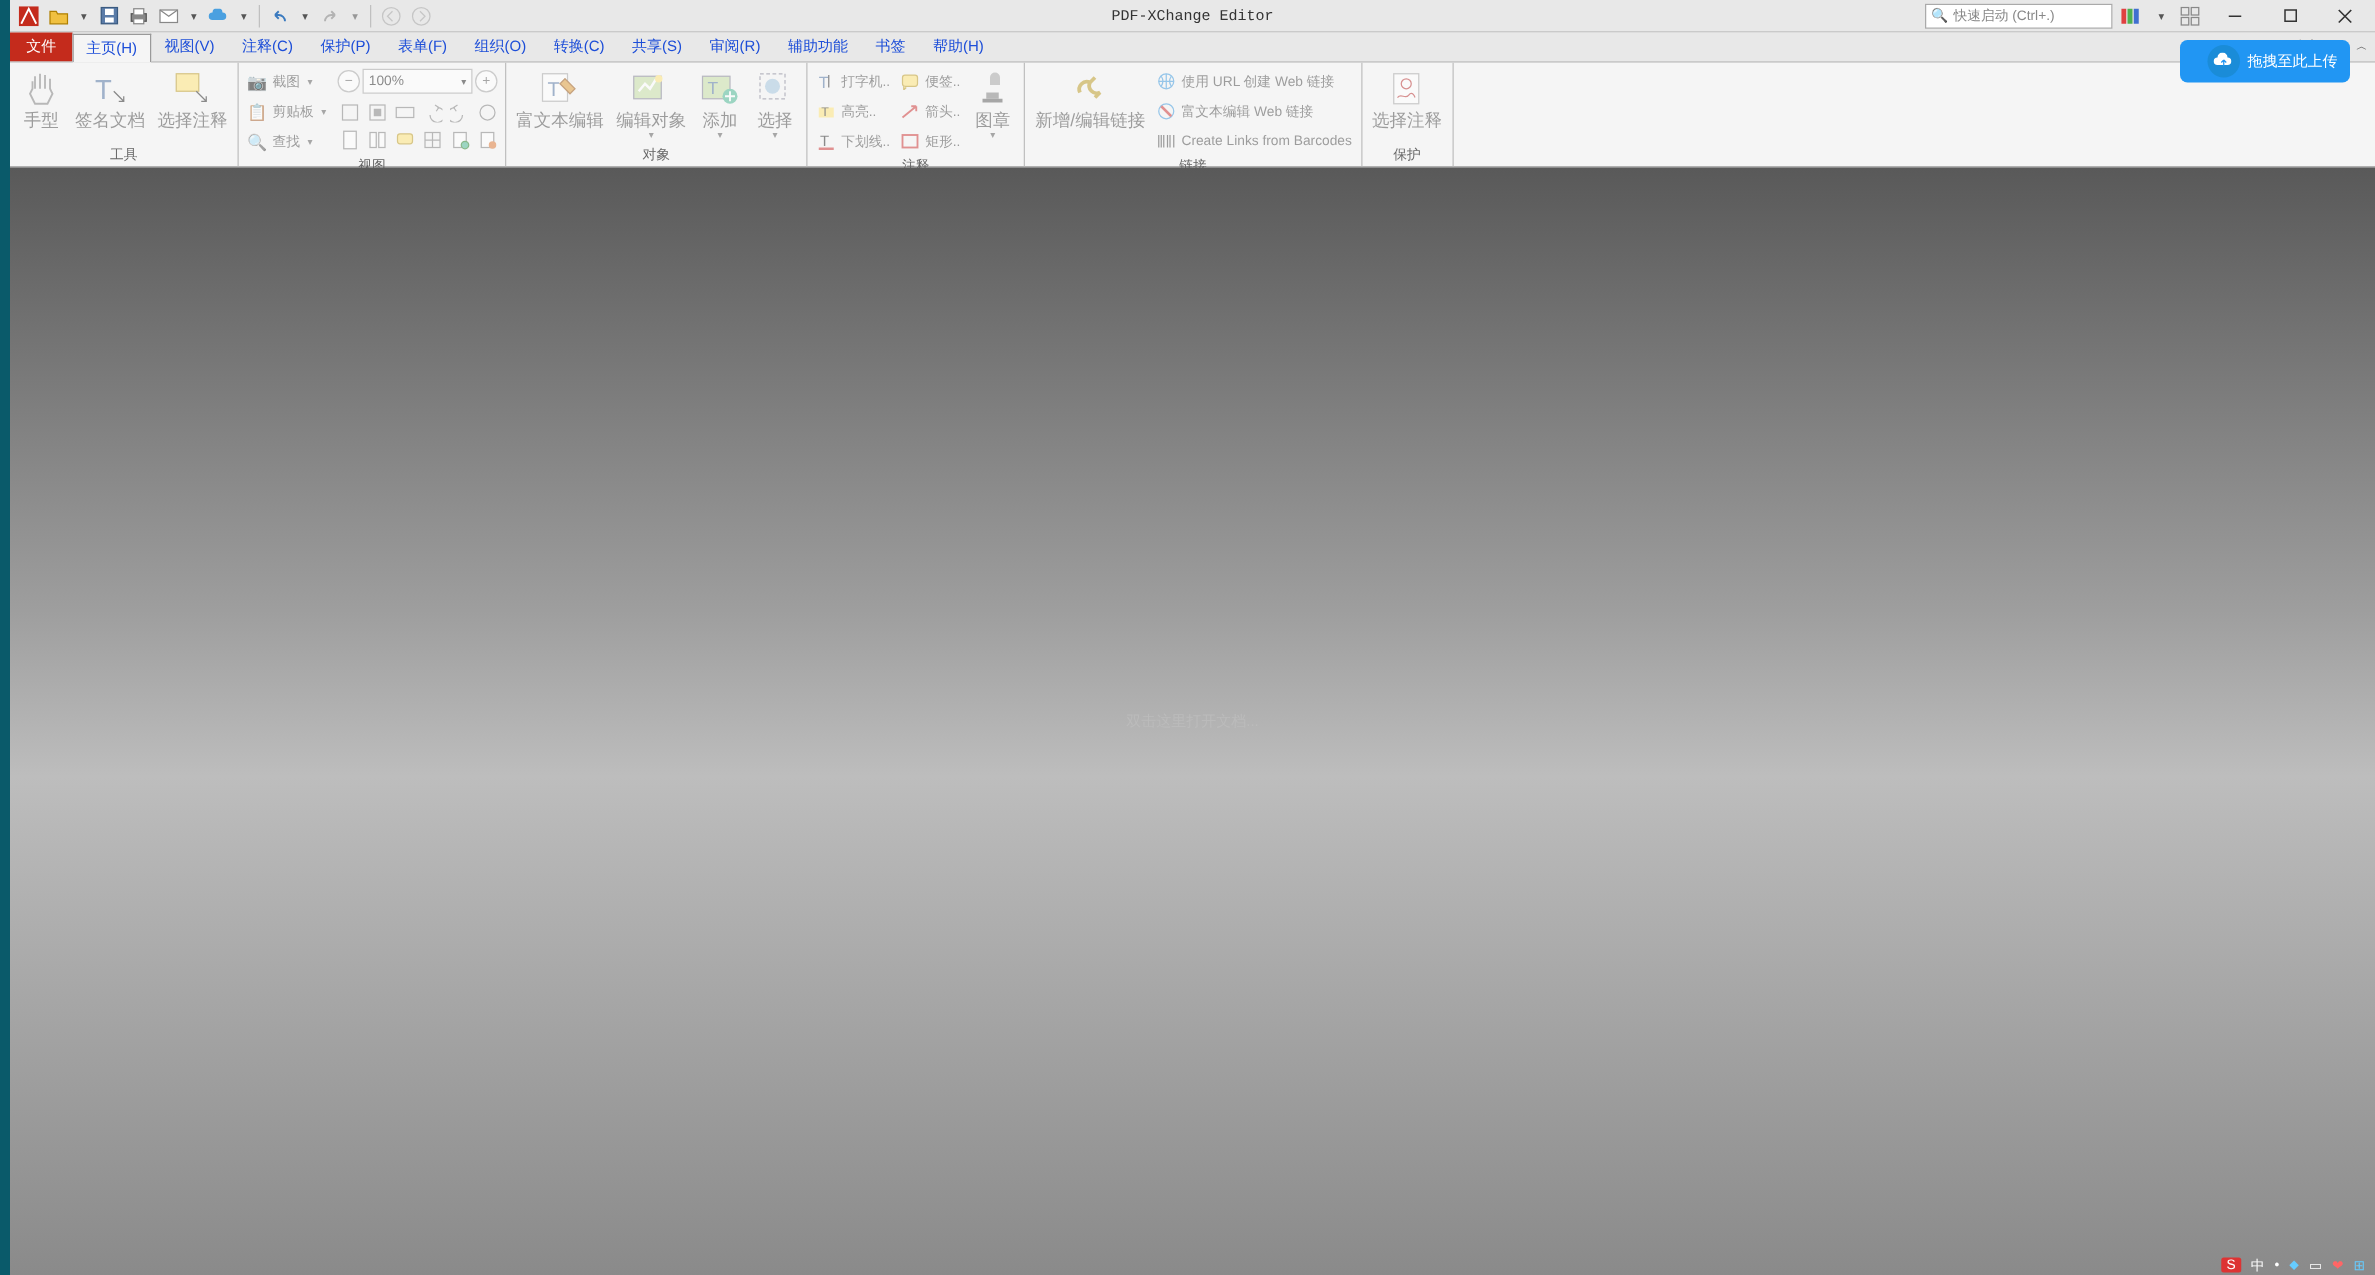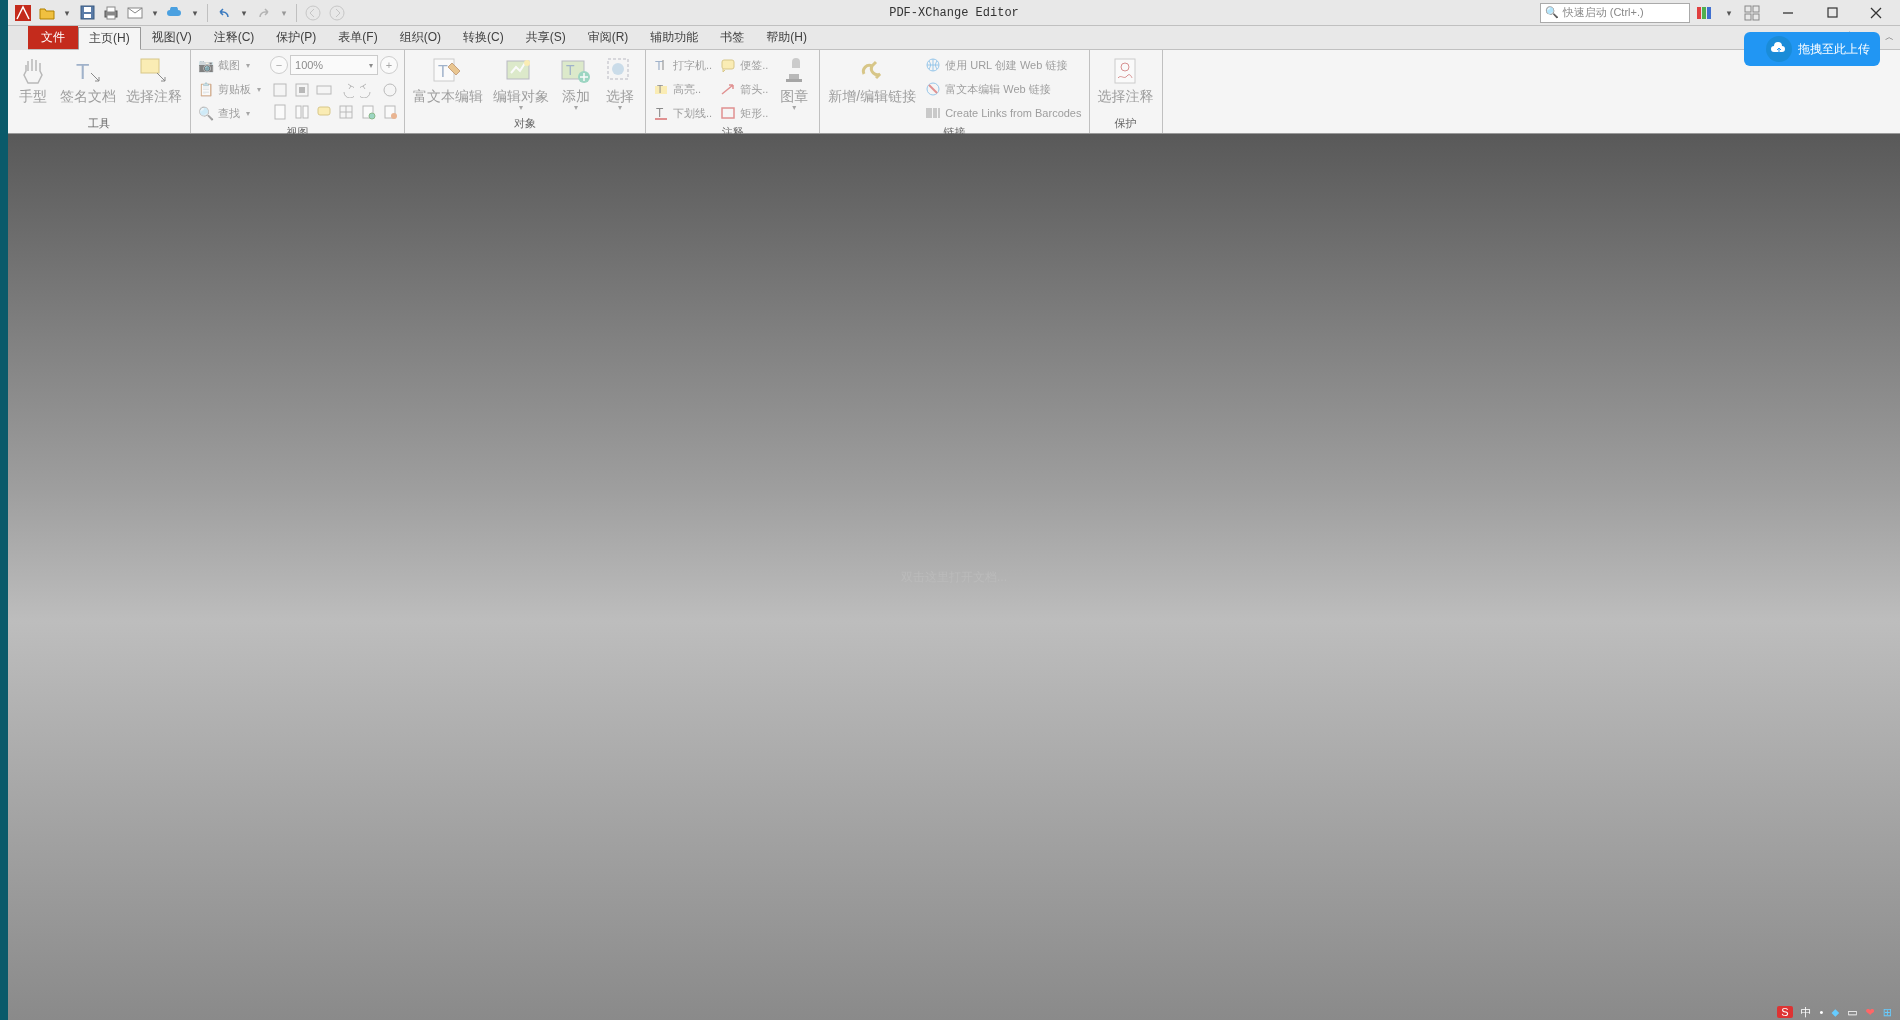--- a/index.html
+++ b/index.html
@@ -19,22 +19,22 @@
 .qat-btn { width: 22px; height: 22px; display: flex; align-items: center; justify-content: center; cursor: pointer; font-size: 12px; }
 .qat-btn.wdd { width: 14px; font-size: 9px; color: #555; }
 .qat-sep { width: 1px; height: 18px; background: #c0c0c0; margin: 0 3px; }
 .title-text { position: absolute; left: 50%; transform: translateX(-50%); font-size: 12px; color: #333; font-family: Liberation Mono, monospace; }
 .title-right { margin-left: auto; display: flex; align-items: center; gap: 4px; padding-right: 4px; }
 .quick-launch { width: 150px; height: 20px; border: 1px solid #aaa; background: #fff; display: flex; align-items: center; padding: 0 4px; font-size: 11px; color: #888; gap: 4px; }
 .win-ctrl { width: 40px; height: 24px; display: flex; align-items: center; justify-content: center; cursor: pointer; font-size: 13px; color: #333; }
 .color-btn { width: 24px; height: 20px; display: flex; align-items: center; justify-content: center; }
 
 
-.menubar { height: 24px; background: #e8e8e8; display: flex; align-items: stretch; border-bottom: 1px solid #c0c0c0; position: relative; margin-left: 20px; }
-.menu-tab { padding: 0 10px; display: flex; align-items: center; font-size: 12px; color: #404040; cursor: pointer; border: 1px solid transparent; }
+.menubar { height: 24px; background: #e8e8e8; display: flex; align-items: stretch; border-bottom: 1px solid #c0c0c0; position: relative; }
+.menu-tab { padding: 0 10px; display: flex; align-items: center; font-size: 12px; color: #1d4ed8; cursor: pointer; border: 1px solid transparent; }
 .menu-tab.file { background: #c42b1c; color: #fff; padding: 0 12px; }
 .menu-tab.active { background: #f5f5f5; border: 1px solid #999; border-bottom-color: #f5f5f5; position: relative; top: 1px; }
 .menu-right { margin-left: auto; display: flex; align-items: center; padding-right: 6px; font-size: 11px; color: #444; gap: 6px; }
 
 
 .ribbon { height: 84px; background: #f5f5f5; border-bottom: 1px solid #999; display: flex; }
 .ribbon-group { border-right: 1px solid #c0c0c0; display: flex; flex-direction: column; padding: 2px 4px 0 4px; }
 .ribbon-group-content { flex: 1; display: flex; align-items: flex-start; gap: 2px; }
 .ribbon-group-label { font-size: 11px; color: #666; text-align: center; padding: 1px 0 2px 0; }
 .big-btn { display: flex; flex-direction: column; align-items: center; justify-content: flex-start; padding: 2px 4px; cursor: pointer; min-width: 42px; }

